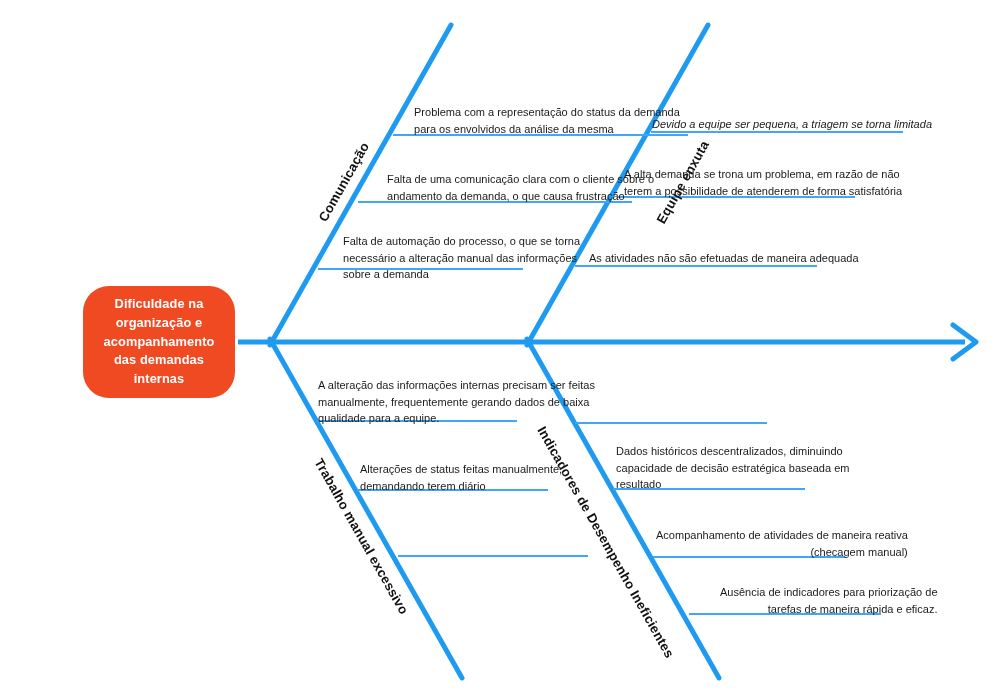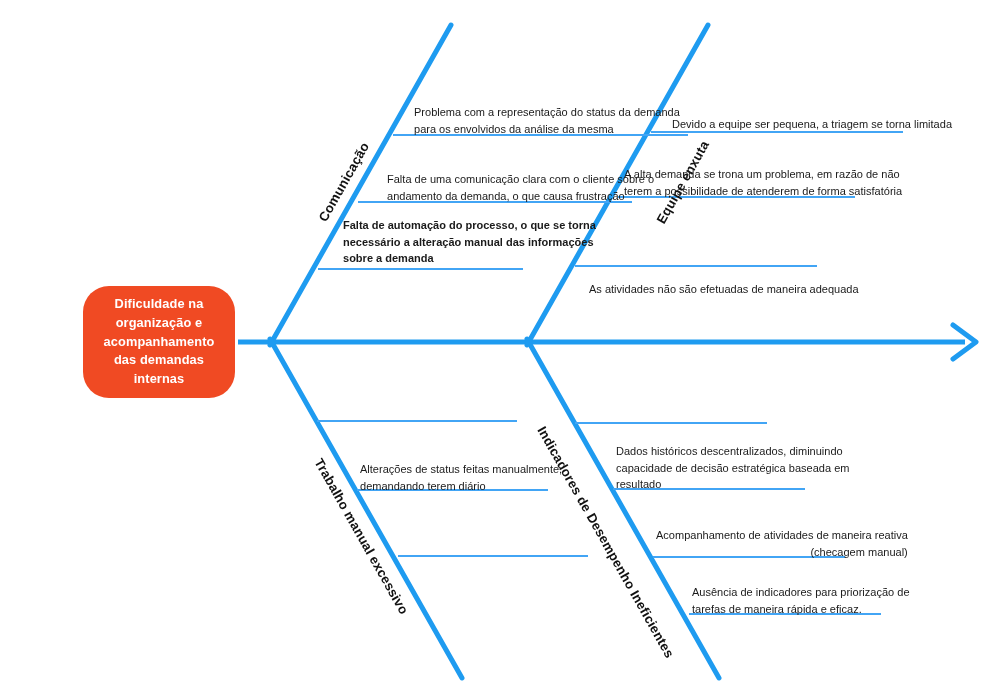--- a/index.html
+++ b/index.html
@@ -110,33 +110,36 @@
   <div class="branch-label" style="left:660px; top:215px; transform: rotate(-60.5deg);">Equipe enxuta</div>
 
   <div class="branch-label" style="left:318px; top:452px; transform: rotate(60.5deg);">Trabalho manual excessivo</div>
 
   <div class="branch-label" style="left:541px; top:420px; transform: rotate(60.5deg);">Indicadores de Desempenho Ineficientes</div>
 
   <div class="cause-text" style="left:414px; top:104px;">Problema com a representação do status da demanda
 para os envolvidos da análise da mesma</div>
   <div class="cause-text" style="left:387px; top:171px;">Falta de uma comunicação clara com o cliente sobre o
 andamento da demanda, o que causa frustração</div>
-  <div class="cause-text" style="left:343px; top:217px;font-weight:bold;">Falta de automação do processo, o que se torna
+  <div class="cause-text" style="left:343px; top:233px;">Falta de automação do processo, o que se torna
 necessário a alteração manual das informações
 sobre a demanda</div>
 
-  <div class="cause-text" style="left:672px; top:116px;">Devido a equipe ser pequena, a triagem se torna limitada</div>
+  <div class="cause-text" style="left:652px; top:116px;font-style:italic;">Devido a equipe ser pequena, a triagem se torna limitada</div>
   <div class="cause-text" style="left:624px; top:166px;">A alta demanda se trona um problema, em razão de não
 terem a possibilidade de atenderem de forma satisfatória</div>
-  <div class="cause-text" style="left:589px; top:250px;margin-top:31px;">As atividades não são efetuadas de maneira adequada</div>
+  <div class="cause-text" style="left:589px; top:250px;">As atividades não são efetuadas de maneira adequada</div>
 
+  <div class="cause-text" style="left:318px; top:377px;">A alteração das informações internas precisam ser feitas
+manualmente,  frequentemente gerando dados de baixa
+qualidade para a equipe.</div>
   <div class="cause-text" style="left:360px; top:461px;">Alterações de status feitas manualmente,
 demandando terem diário</div>
 
   <div class="cause-text" style="left:616px; top:443px;">Dados históricos descentralizados, diminuindo
 capacidade de decisão estratégica baseada em
 resultado</div>
   <div class="cause-text" style="left:656px; top:527px;text-align:right;">Acompanhamento de atividades de maneira reativa
 (checagem manual)</div>
-  <div class="cause-text" style="left:692px; top:584px;">Ausência de indicadores para priorização de
+  <div class="cause-text" style="left:720px; top:584px;text-align:right;">Ausência de indicadores para priorização de
 tarefas de maneira rápida e eficaz.</div>
 
 </div>
 
 </body></html>

